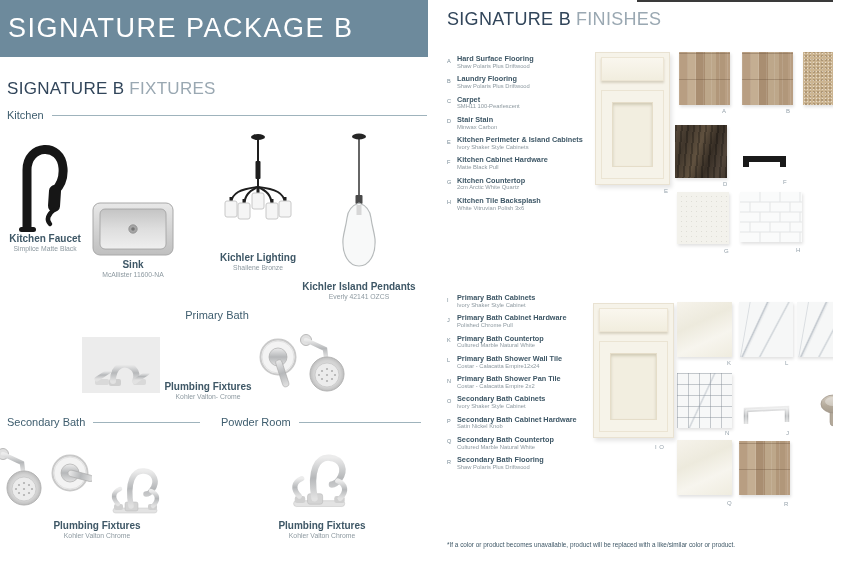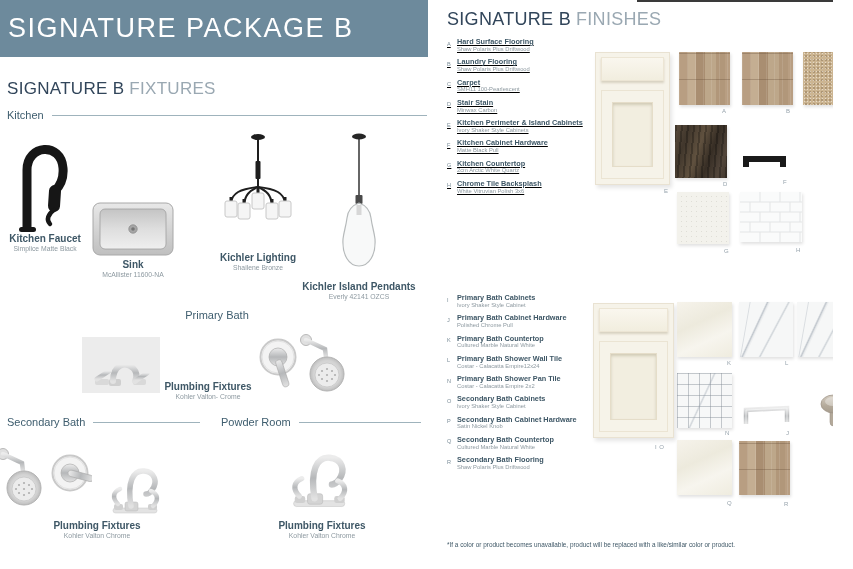--- a/index.html
+++ b/index.html
@@ -24,21 +24,21 @@
   .cap-s { font-size:6.8px; color:#8d99a0; line-height:1.25; }
 
   #pb-faucet-bg { position:absolute; left:82px; top:337px; width:78px; height:56px; background:#ececec;
                   display:flex; align-items:center; justify-content:center; }
 
   
   #edge-line { position:absolute; left:637px; top:0; width:216px; height:2px; background:#3a3a3a; }
   #finishes-heading { position:absolute; left:447px; top:9px; font-size:18px; letter-spacing:0.3px; white-space:nowrap; }
 
   .finish-list { position:absolute; width:152px; }
-  #finish-list-1 { left:447px; top:38px;text-decoration:underline; }
+  #finish-list-1 { left:447px; top:55px; }
   #finish-list-2 { left:447px; top:294px; }
   .f-item { display:flex; margin-bottom:5.5px; }
   .f-letter { width:10px; flex:none; font-size:5.6px; color:#7d8f9a; padding-top:2.5px; }
   .f-title { font-size:7.3px; font-weight:bold; color:#3e5766; line-height:1.07; white-space:nowrap; }
   .f-sub { font-size:5.8px; color:#8d99a0; line-height:1.2; white-space:nowrap; }
 
   #footnote { position:absolute; left:447px; top:541px; font-size:6.4px; color:#3e5766; }
 
   
   .sw { position:absolute; box-shadow:1px 2px 3px rgba(0,0,0,0.12); }
@@ -353,21 +353,21 @@
       <div class="f-item">
         <div class="f-letter">G</div>
         <div>
           <div class="f-title">Kitchen Countertop</div>
           <div class="f-sub">2cm Arctic White Quartz</div>
         </div>
       </div>
       <div class="f-item">
         <div class="f-letter">H</div>
         <div>
-          <div class="f-title">Chrome Tile Backsplash</div>
+          <div class="f-title">Kitchen Tile Backsplash</div>
           <div class="f-sub">White Vitruvian Polish 3x6</div>
         </div>
       </div>
     </div>
   <div id="finish-list-2" class="finish-list">
       <div class="f-item">
         <div class="f-letter">I</div>
         <div>
           <div class="f-title">Primary Bath Cabinets</div>
           <div class="f-sub">Ivory Shaker Style Cabinet</div>

